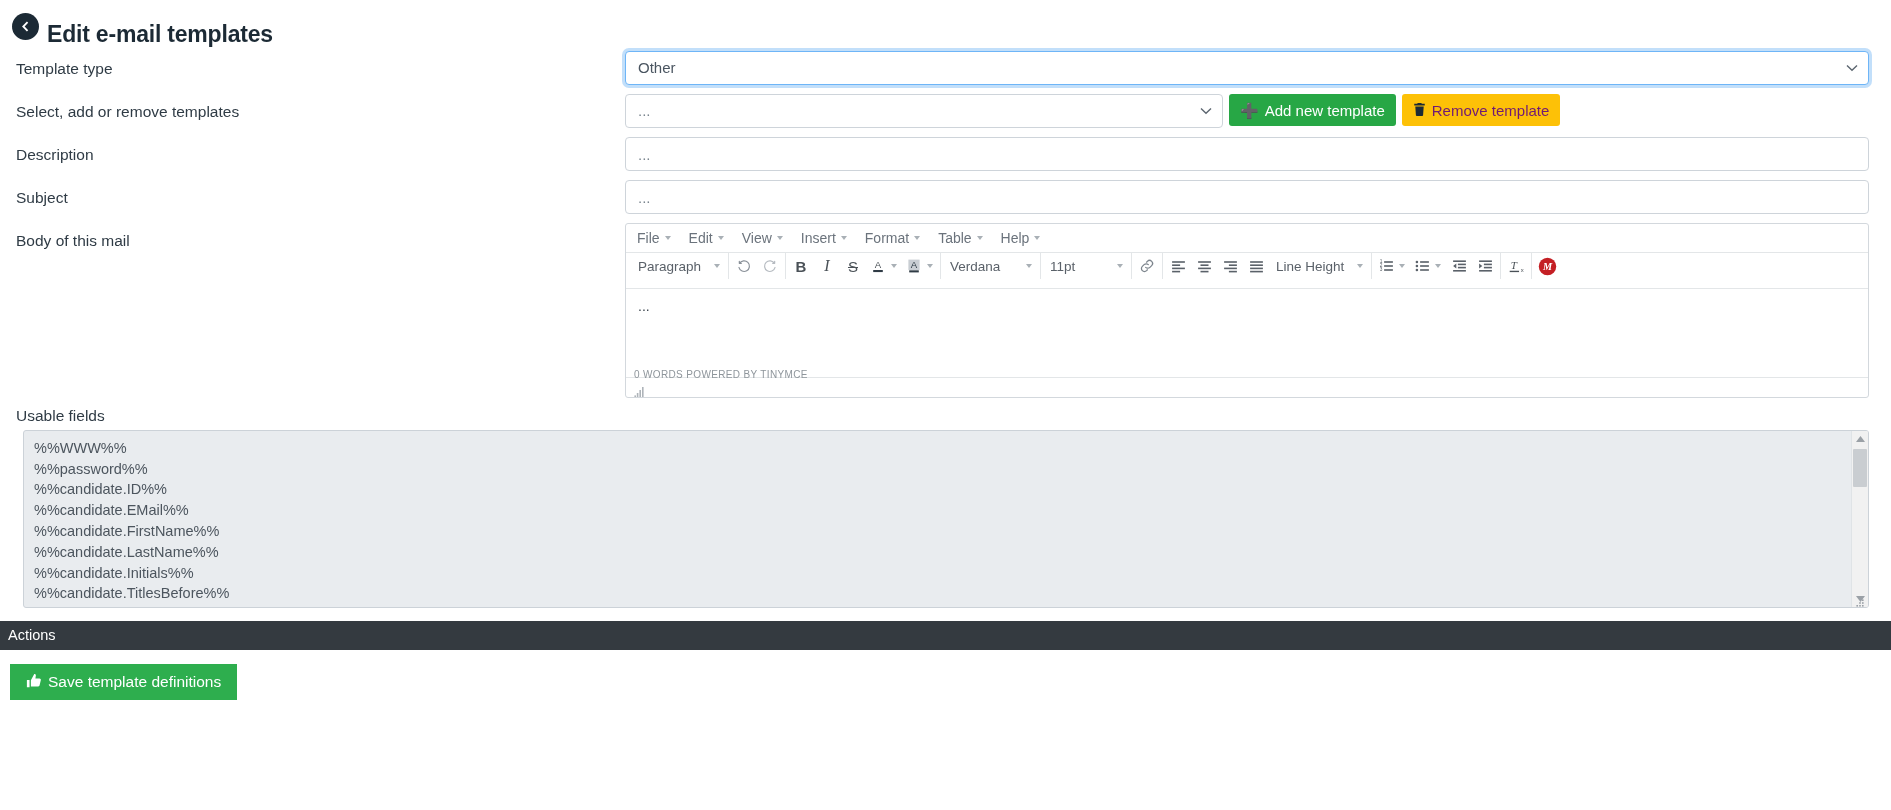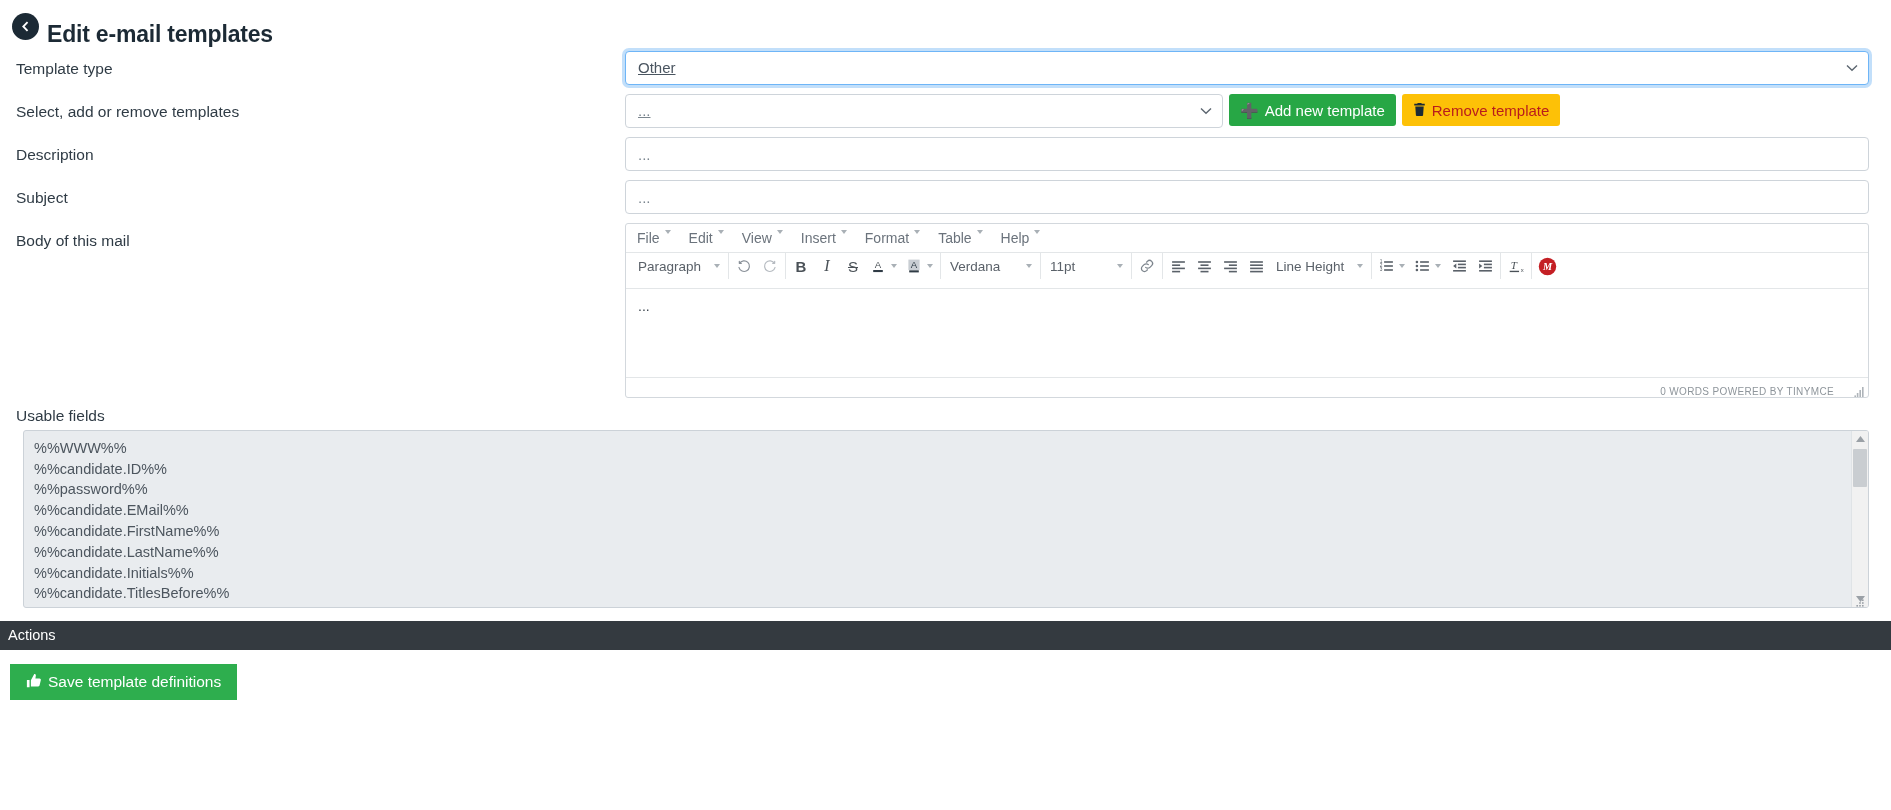--- a/index.html
+++ b/index.html
@@ -81,21 +81,20 @@
     line-height: 32px;
     width: 100%;
     display: block;
     position: relative;
   }
   .select {
     appearance: none;
     -webkit-appearance: none;
     padding-right: 20px;
     background-image: none;
-    text-decoration: underline;
   }
   .select-wrap { position: relative; width: 100%; }
   .select-wrap .chev {
     position: absolute;
     right: 11px;
     top: 50%;
     transform: translateY(-50%);
     pointer-events: none;
     color: #5c6670;
     line-height: 0;
@@ -118,21 +117,21 @@
     height: 32px;
     padding: 0 11px;
     display: inline-flex;
     align-items: center;
     gap: 6px;
     cursor: pointer;
     white-space: nowrap;
     line-height: 1;
   }
   .btn-success { background: #27a745; color: #fff; }
-  .btn-warning { background: #fdc107; color: #b91c1c; text-align: center; }
+  .btn-warning { background: #fdc107; color: #701a75; text-align: center; }
   .btn-save {
     background: #2eae4e;
     color: #fff;
     height: 36px;
     padding: 0 16px;
     font-size: 15.5px;
     border-radius: 0;
   }
 
   
@@ -148,21 +147,21 @@
     gap: 0;
     height: 29px;
     padding: 0 2px;
     border-bottom: 1px solid #e3e6e8;
   }
   .mce-menu-item {
     font-size: 14px;
     color: #6b737c;
     padding: 3px 9px;
     display: inline-flex;
-    align-items: flex-start;
+    align-items: center;
     gap: 5px;
     cursor: pointer;
     border-radius: 2px;
   }
   .caret {
     width: 0; height: 0;
     border-left: 3.5px solid transparent;
     border-right: 3.5px solid transparent;
     border-top: 4px solid #a9b0b6;
     display: inline-block;
@@ -219,28 +218,29 @@
     height: 88px;
     padding: 9px 12px;
     font-size: 14px;
     color: #3b454e;
     background: #fff;
   }
   .mce-status {
     height: 20px;
     border-top: 1px solid #e3e6e8;
     display: flex;
-    align-items: flex-end;
+    align-items: flex-start;
     justify-content: flex-end;
-    gap: 20px;
+    gap: 7px;
     padding: 0 4px 0 8px;
     font-size: 10px;
     letter-spacing: 0.35px;
     color: #8e959b;
     text-transform: uppercase;
+    flex-direction: column;
   }
   .resize-grip { display:inline-flex; align-items:flex-end; }
 
   
   .uf-wrap {
     margin: 0 22px 0 23px;
     position: relative;
   }
   .uf-box {
     border: 1px solid #ccd2d8;
@@ -629,22 +629,22 @@
 </div>
 
 <div class="row" style="margin-bottom:4px">
   <div class="row-label" style="padding-top:0">Usable fields</div>
 </div>
 
 <div class="uf-wrap">
   <div class="uf-box">
     <div class="uf-list">
       <div>%%WWW%%</div>
+      <div>%%password%%</div>
       <div>%%candidate.ID%%</div>
-      <div>%%password%%</div>
       <div>%%candidate.EMail%%</div>
       <div>%%candidate.FirstName%%</div>
       <div>%%candidate.LastName%%</div>
       <div>%%candidate.Initials%%</div>
       <div>%%candidate.TitlesBefore%%</div>
     </div>
     <div class="uf-scroll">
       <div class="uf-arrow">
         <svg width="9" height="7" viewBox="0 0 9 7">
             <path fill="#9aa0a6" d="M4.5 0 9 6H0z"></path>

